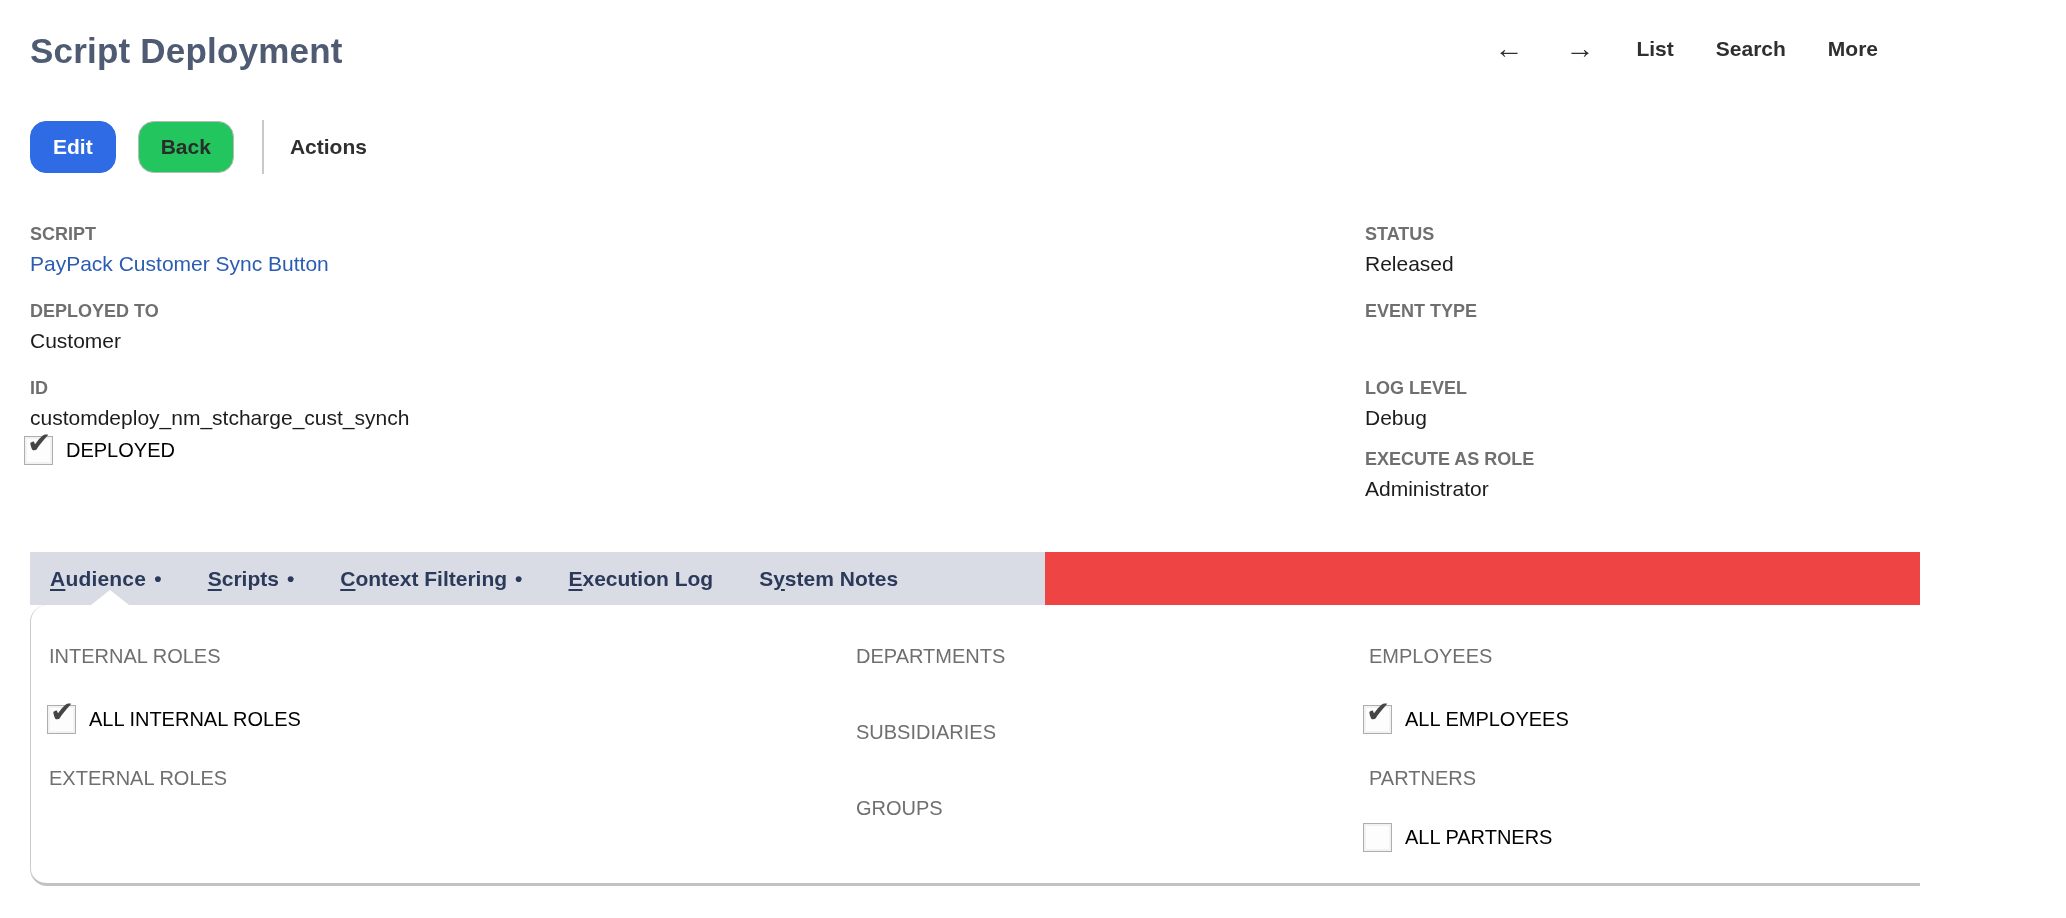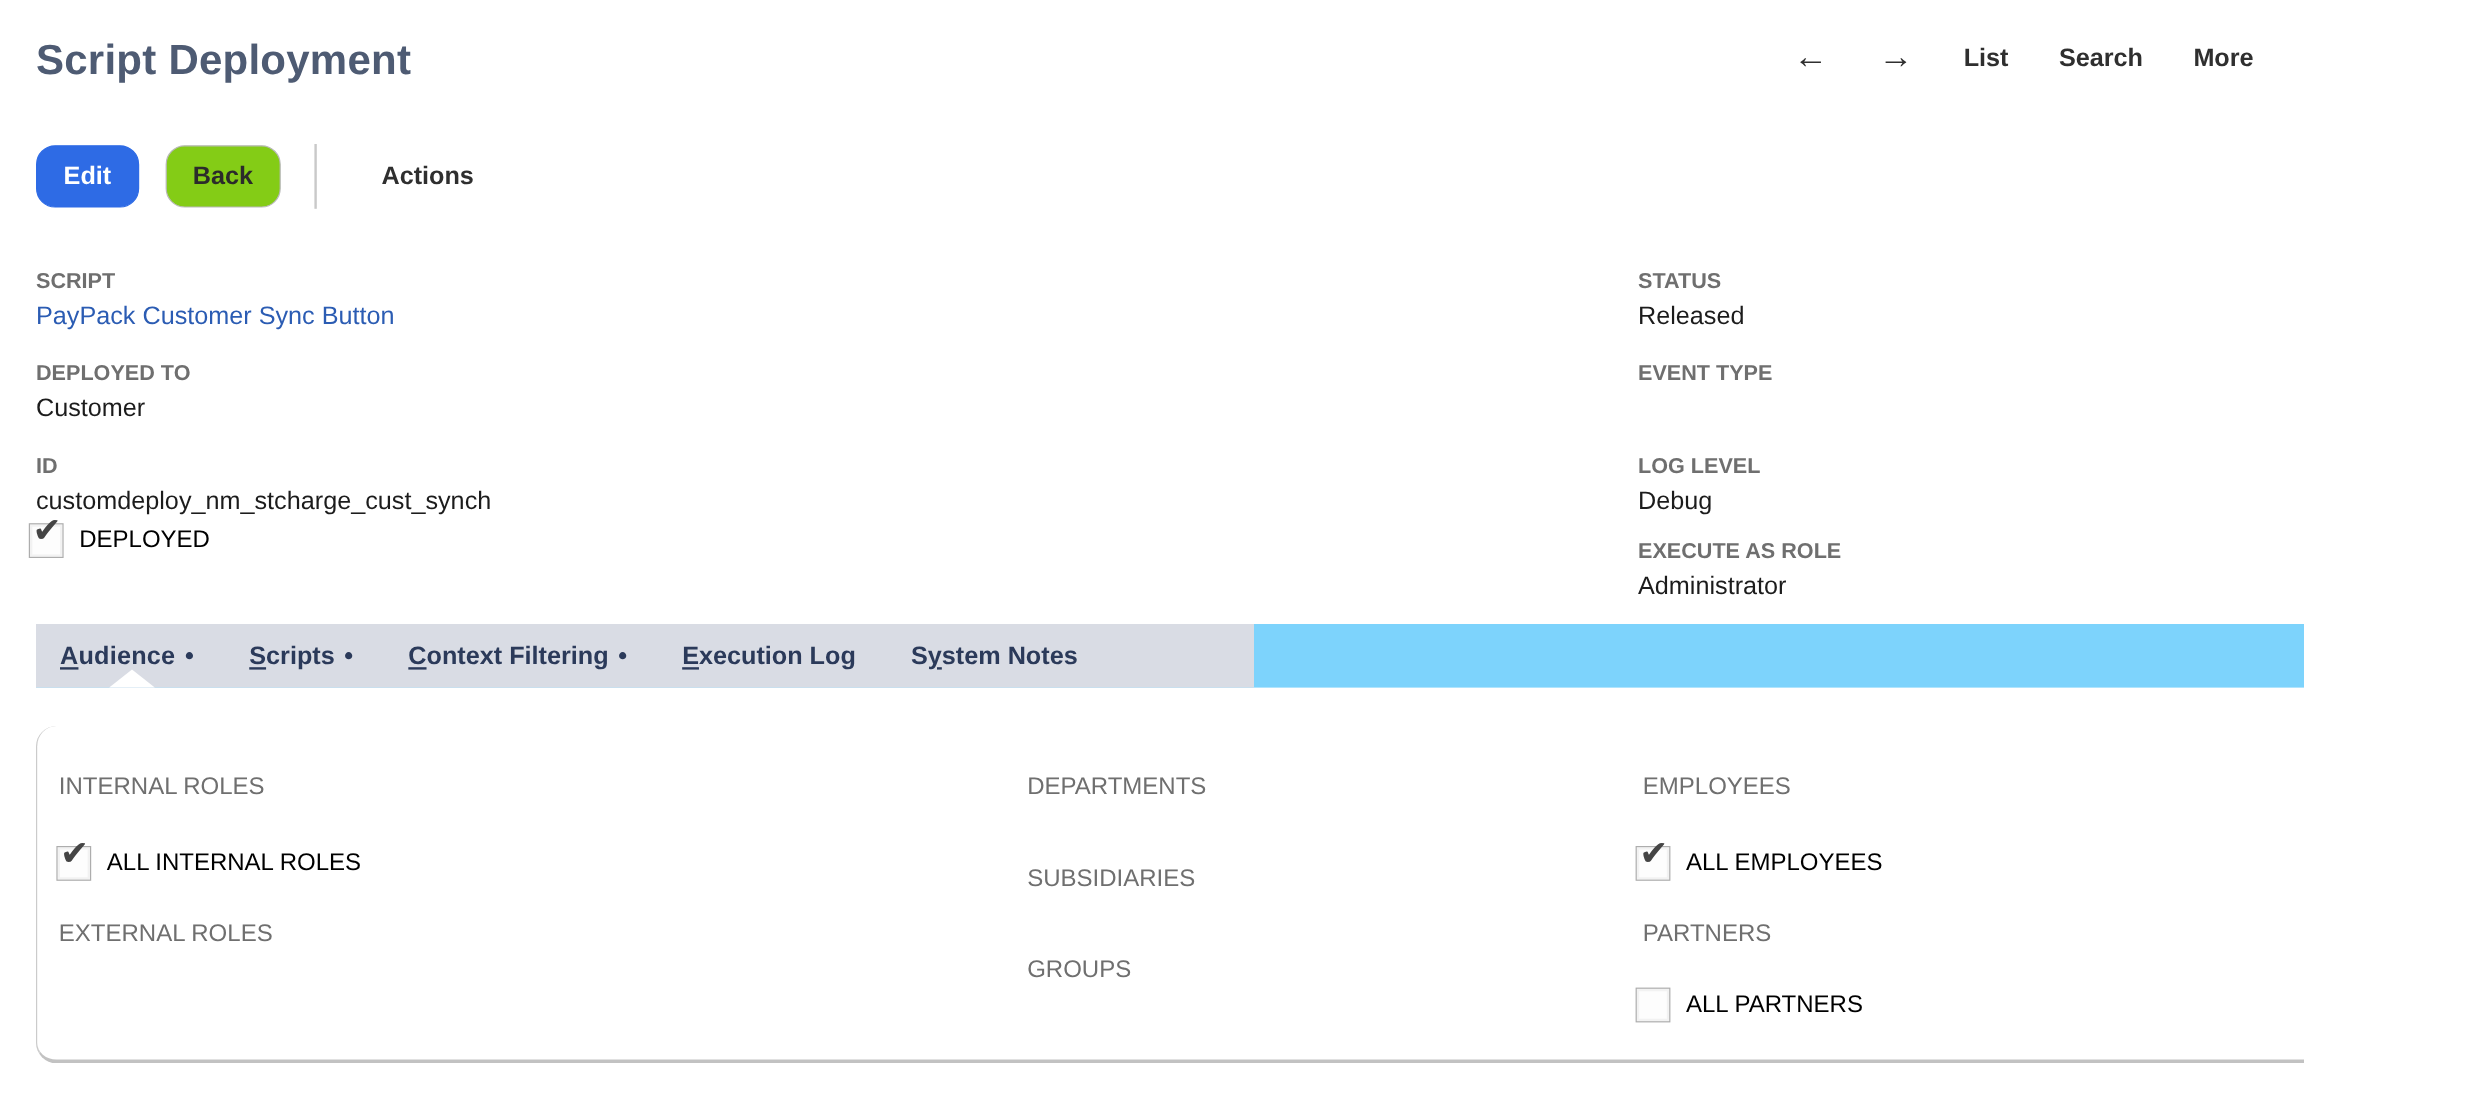--- a/index.html
+++ b/index.html
@@ -66,32 +66,32 @@
     cursor: pointer;
     padding: 0 22px;
   }
   .btn-primary {
     background: #2e6be5;
     border: 1px solid #2e6be5;
     color: #ffffff;
   }
   .btn-secondary {
     margin-left: 22px;
-    background: #84cc16;
+    background: #22c55e;
     border: 1px solid #b9b9b9;
     color: #2b2b2b;
   }
   .toolbar-divider {
     width: 2px;
     height: 54px;
     background: #c9c9c9;
     margin-left: 28px;
   }
   .toolbar-actions {
-    margin-left: 54px;
+    margin-left: 26px;
     font-size: 21px;
     font-weight: 700;
     color: #2f2f2f;
     cursor: pointer;
   }
 
   
   .field {
     position: absolute;
   }
@@ -148,24 +148,24 @@
   .check-label {
     font-size: 20px;
     color: #000000;
     white-space: nowrap;
   }
 
   
   .tab-strip {
     position: absolute;
     left: 30px;
-    top: 520px;
+    top: 552px;
     width: 2007px;
     height: 53px;
-    background: #7dd3fc;
+    background: #ef4444;
   }
   .tab-strip-dark {
     position: absolute;
     left: 0;
     top: 0;
     width: 1015px;
     height: 53px;
     background: #d9dce4;
   }
   .tabs {

